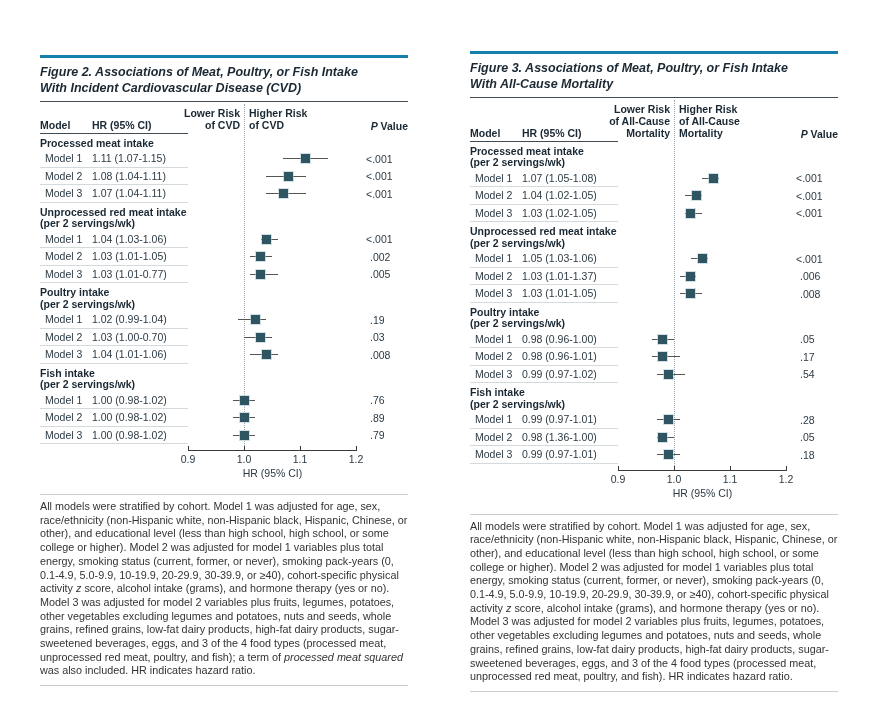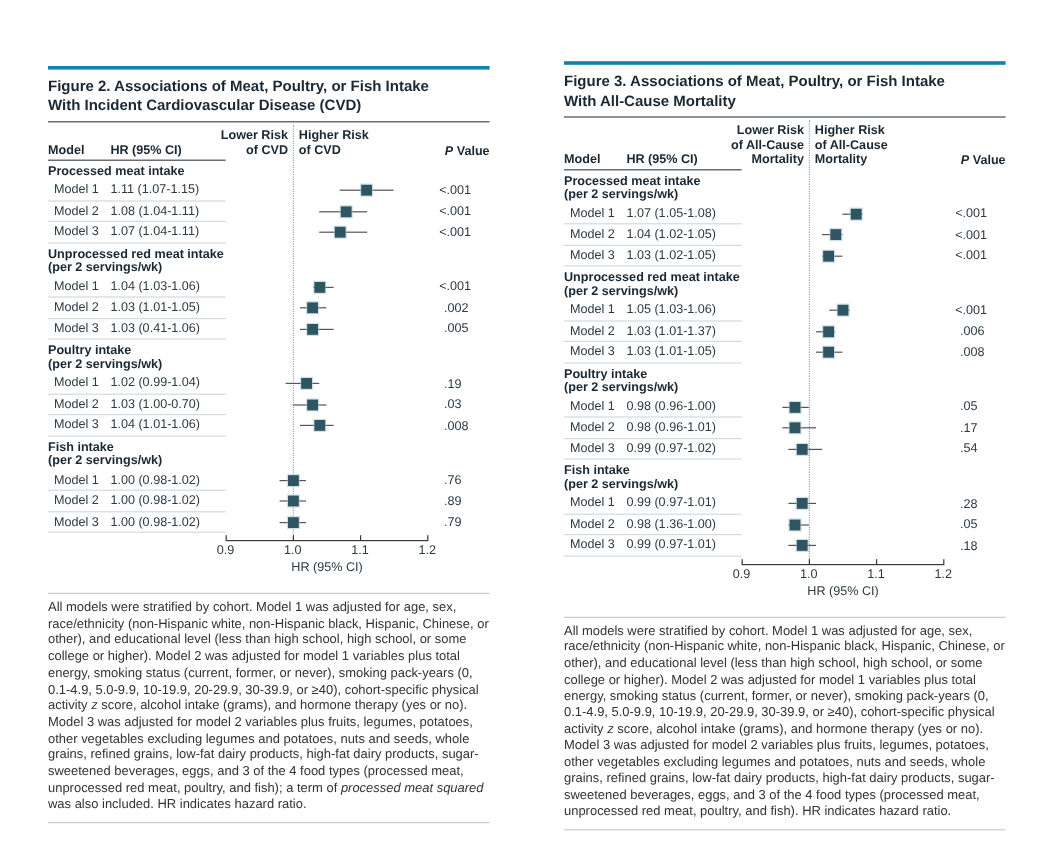--- a/index.html
+++ b/index.html
@@ -1,21 +1,21 @@
 <!DOCTYPE html>
 <html style="--accent: #1580ac; --marker: #2e5561; --whisker: #555555; --ref-line: #9aa4ab; --row-rule: #d4d9dc; --dark-rule: #424c54; --light-rule: #c9ced1; --text: #2c3a44; --heading: #1a2833;"><head>
 <meta charset="utf-8">
 <style>
   html,body{margin:0;padding:0;background:#fff;}
   body{width:876px;height:714px;position:relative;overflow:hidden;
        font-family:"Liberation Sans",sans-serif;color:var(--text,#2c3a44);}
   .panel{position:absolute;width:368px;}
   .accent-bar{height:3px;background:var(--accent,#1580ac);}
   .fig-title{font-size:12.5px;font-weight:bold;color:var(--heading,#1a2833);
-             margin:6px 0 4px;line-height:1.3;}
+             margin:6px 0 4px;line-height:1.3;font-style:italic;}
   .fig-title .title-line{display:block;}
   .title-rule{border-top:1px solid var(--dark-rule,#424c54);height:0;}
   .fig-body{position:relative;margin-top:2px;}
   .ref-line{position:absolute;top:0;width:0;border-left:1px dotted var(--ref-line,#9aa4ab);z-index:0;}
   .header-row{display:flex;align-items:flex-end;}
   .head-left{width:148px;display:flex;align-items:flex-end;
              border-bottom:1px solid var(--dark-rule,#424c54);padding-bottom:2px;}
   .head-model{width:52px;font-weight:bold;font-size:10.5px;color:var(--heading,#1a2833);}
   .head-hr{font-weight:bold;font-size:10.5px;color:var(--heading,#1a2833);}
   .head-plot{position:relative;width:178px;}
@@ -143,21 +143,21 @@
           </div>
           <div class="row-plot">
             <span class="whisker" style="left: 61.6px; width: 22.4px;"></span>
             <span class="marker" style="left: 68.3px;"></span>
           </div>
           <span class="row-p p-dot">.002</span>
         </div>
         <div class="data-row">
           <div class="row-left">
             <span class="row-model">Model 3</span>
-            <span class="row-hr">1.03 (0.41-1.06)</span>
+            <span class="row-hr">1.03 (1.01-0.77)</span>
           </div>
           <div class="row-plot">
             <span class="whisker" style="left: 61.6px; width: 28px;"></span>
             <span class="marker" style="left: 68.3px;"></span>
           </div>
           <span class="row-p p-dot">.005</span>
         </div>
         <div class="group-label">
           <span>Poultry intake</span>
           <span>(per 2 servings/wk)</span>

